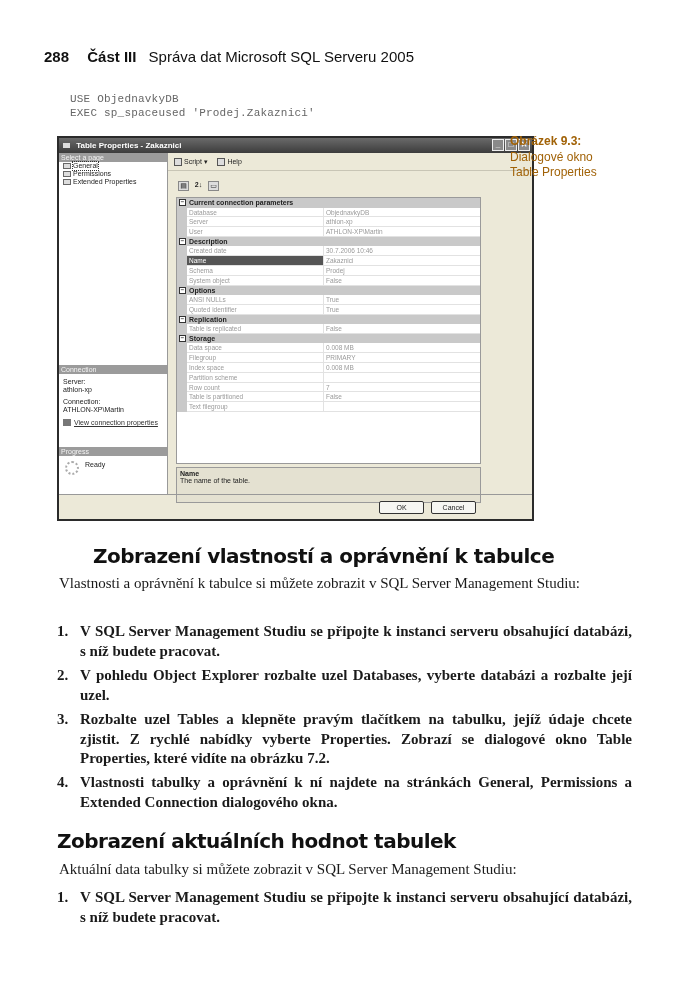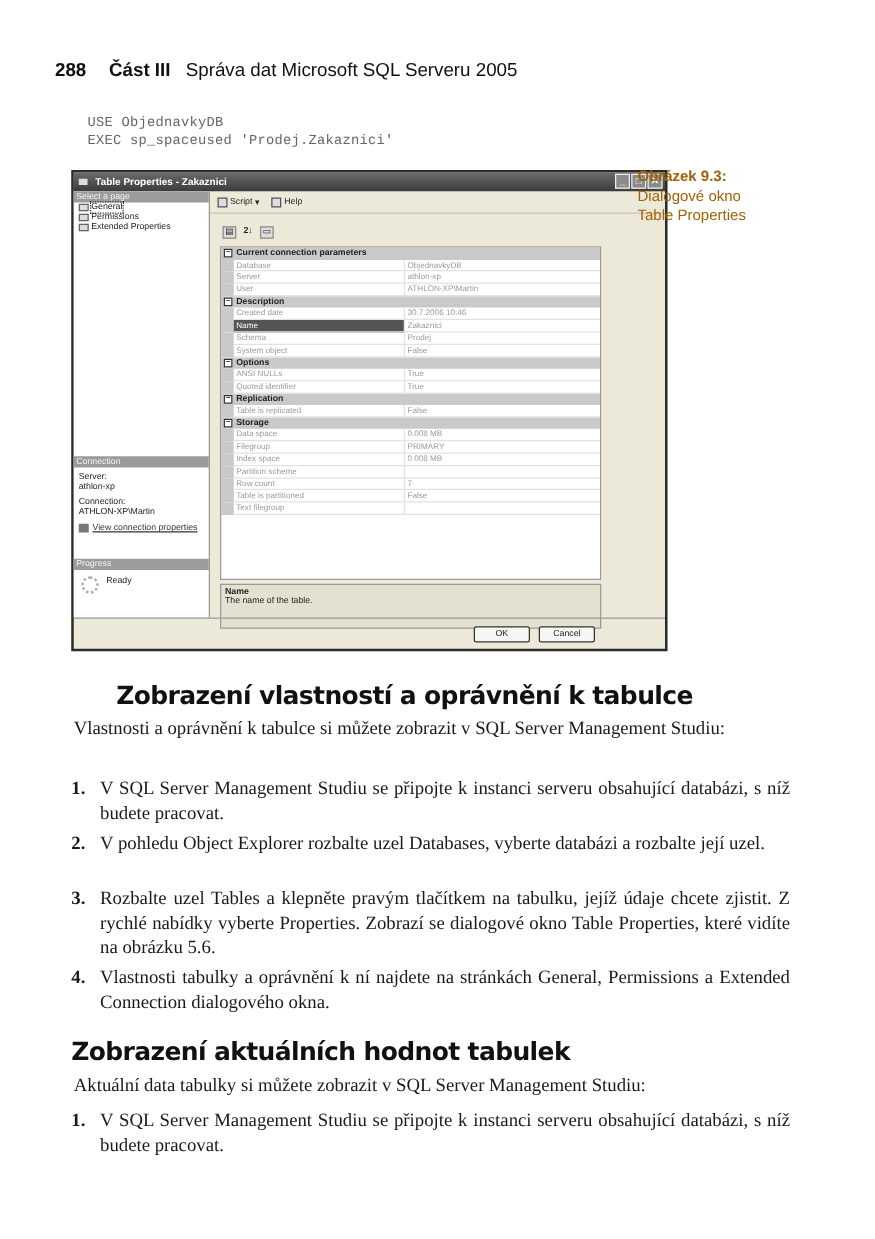--- a/index.html
+++ b/index.html
@@ -54,21 +54,21 @@
   .footer { position: absolute; left: 0; right: 0; bottom: 0; height: 24px; border-top: 1px solid #999; }
   .btn { position: absolute; top: 6px; width: 45px; height: 13px; border: 1px solid #333; border-radius: 2px; background: #f6f6f2; font-size: 7px; line-height: 11px; text-align: center; box-sizing: border-box; }
 
   .caption { position: absolute; left: 510px; top: 134px; font-family: "Liberation Sans", sans-serif; font-size: 12px; line-height: 15.5px; color: #a16207; }
   .caption .lbl { font-weight: bold; display: block; }
 
   h2 { position: absolute; left: 57px; margin: 0; font-family: "DejaVu Sans", sans-serif; font-weight: bold; font-size: 20px; letter-spacing: -0.5px; color: #111; }
   .p { position: absolute; left: 59px; width: 575px; font-size: 15px; line-height: 19.5px; text-align: justify; }
   .li { position: absolute; left: 57px; width: 575px; font-size: 15px; line-height: 19.5px; display: flex; }
   .li .n { width: 23px; font-weight: bold; flex: none; }
-  .li .t { flex: 1; text-align: justify; }
+  .li .t { flex: 1; text-align: justify; font-weight: bold; }
 </style>
 </head>
 <body>
 
 <div class="running-head">
   <span class="pg">288</span>
   <span class="part">Část III</span>
   <span>Správa dat Microsoft SQL Serveru 2005</span>
 </div>
 
@@ -280,21 +280,21 @@
 <div class="li" style="top:622px;">
   <span class="n">1.</span>
   <span class="t">V SQL Server Management Studiu se připojte k instanci serveru obsahující databázi, s níž budete pracovat.</span>
 </div>
 <div class="li" style="top:666px;">
   <span class="n">2.</span>
   <span class="t">V pohledu Object Explorer rozbalte uzel Databases, vyberte databázi a rozbalte její uzel.</span>
 </div>
 <div class="li" style="top:710px;">
   <span class="n">3.</span>
-  <span class="t">Rozbalte uzel Tables a klepněte pravým tlačítkem na tabulku, jejíž údaje chcete zjistit. Z rychlé nabídky vyberte Properties. Zobrazí se dialogové okno Table Properties, které vidíte na obrázku 5.6.</span>
+  <span class="t">Rozbalte uzel Tables a klepněte pravým tlačítkem na tabulku, jejíž údaje chcete zjistit. Z rychlé nabídky vyberte Properties. Zobrazí se dialogové okno Table Properties, které vidíte na obrázku 7.2.</span>
 </div>
 <div class="li" style="top:773px;">
   <span class="n">4.</span>
   <span class="t">Vlastnosti tabulky a oprávnění k ní najdete na stránkách General, Permissions a Extended Connection dialogového okna.</span>
 </div>
 
 <h2 style="top:829px;">Zobrazení aktuálních hodnot tabulek</h2>
 <div class="p" style="top:860px;">Aktuální data tabulky si můžete zobrazit v SQL Server Management Studiu:</div>
 <div class="li" style="top:888px;">
   <span class="n">1.</span>

